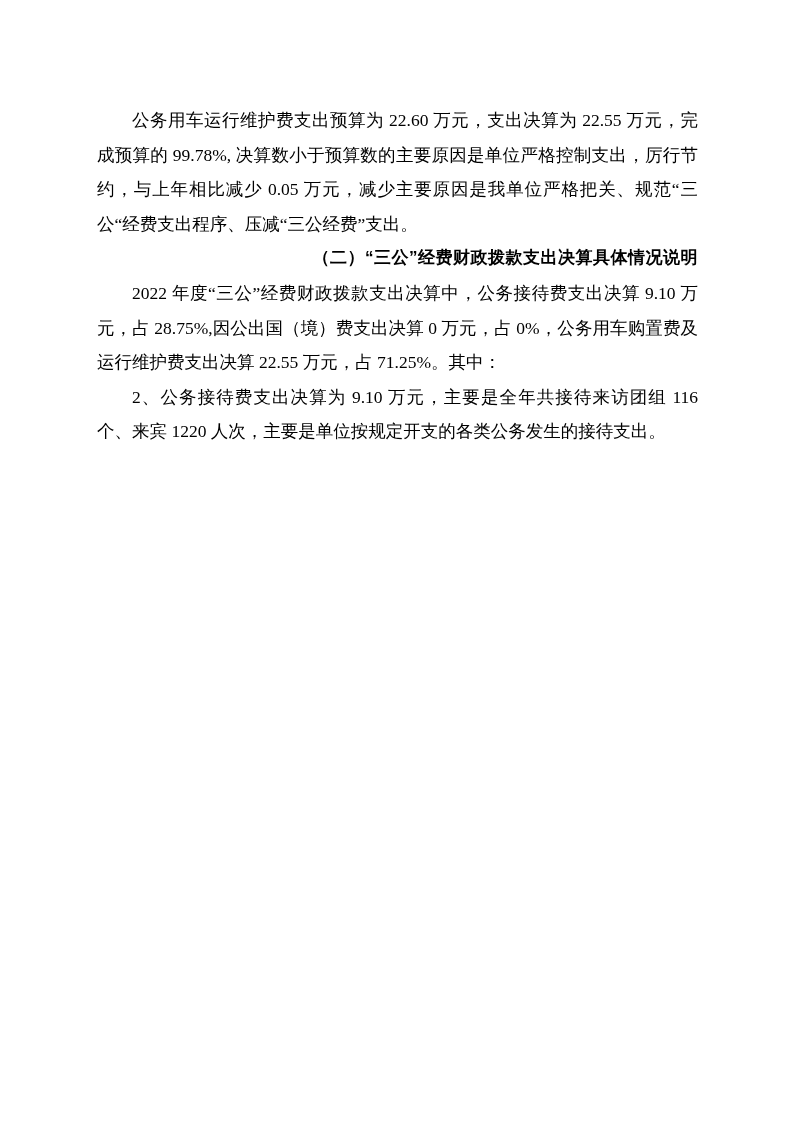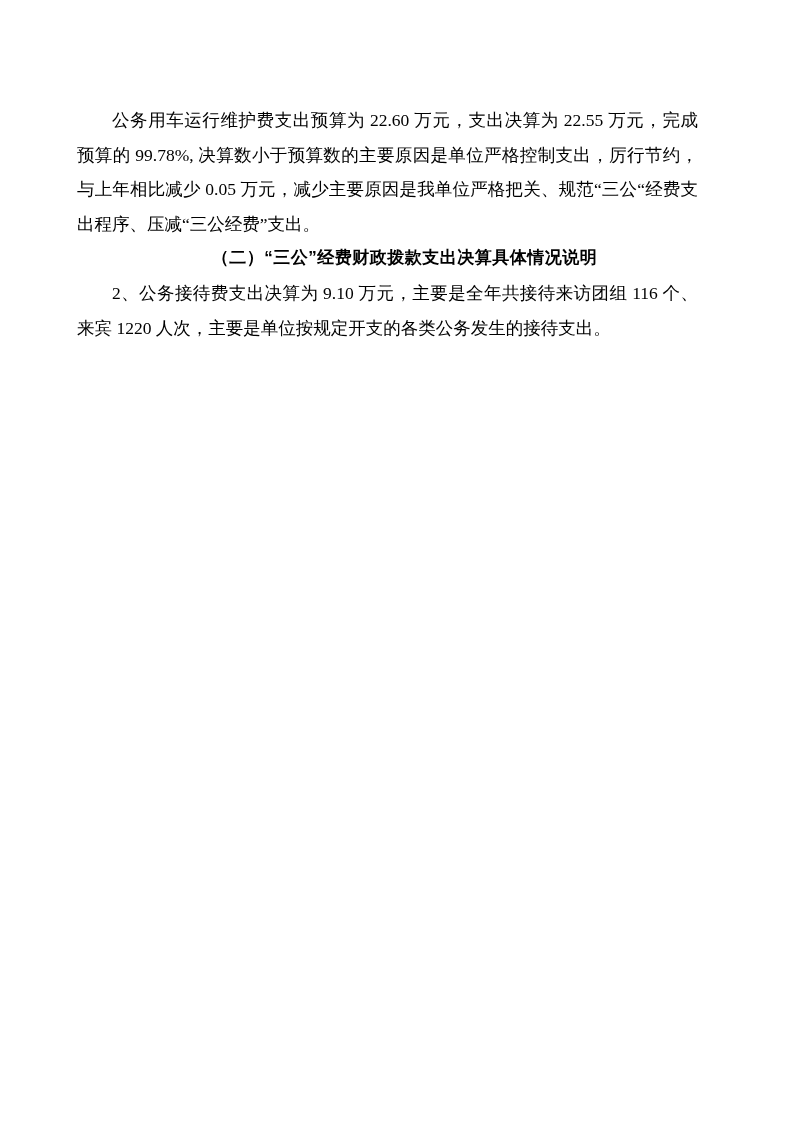--- a/index.html
+++ b/index.html
@@ -7,52 +7,53 @@
     padding: 0;
     background: #ffffff;
   }
   .page {
     position: relative;
     width: 793px;
     height: 1122px;
     margin: 0 auto;
     background: #ffffff;
     box-sizing: border-box;
-    padding: 103px 95px 0 77px;
+    padding: 103px 95px 0 97px;
     overflow: hidden;
     color: #000000;
     font-family: "Liberation Serif", "DejaVu Serif", serif;
     font-size: 17.5px;
   }
   .para {
     margin: 0;
     line-height: 34.6px;
     text-align: justify;
     text-indent: 2em;
     word-break: break-all;
   }
   .heading {
     margin: 0;
     line-height: 34.6px;
     text-indent: 2em;
-    text-align: center;
+    text-align: right;
     font-family: "Liberation Sans", "DejaVu Sans", sans-serif;
     font-weight: bold;
     font-size: 17px;
     letter-spacing: 0.5px;
   }
 </style>
 </head>
 <body>
 
 <div class="page">
   <p class="para">公务用车运行维护费支出预算为 22.60 万元，支出决算为 22.55 万元，完成预算的 99.78%, 决算数小于预算数的主要原因是单位严格控制支出，厉行节约，与上年相比减少 0.05 万元，减少主要原因是我单位严格把关、规范“三公“经费支出程序、压减“三公经费”支出。</p>
 
   <p class="heading">（二）“三公”经费财政拨款支出决算具体情况说明</p>
 
+  <p class="para">2022 年度“三公”经费财政拨款支出决算中，公务接待费支出决算 9.10 万元，占 28.75%,因公出国（境）费支出决算 0 万元，占 0%，公务用车购置费及运行维护费支出决算 22.55 万元，占 71.25%。其中：</p>
 
 
   <p class="para">2、公务接待费支出决算为 9.10 万元，主要是全年共接待来访团组 116 个、来宾 1220 人次，主要是单位按规定开支的各类公务发生的接待支出。</p>
 
 
 
 
 </div>
 
 </body></html>

